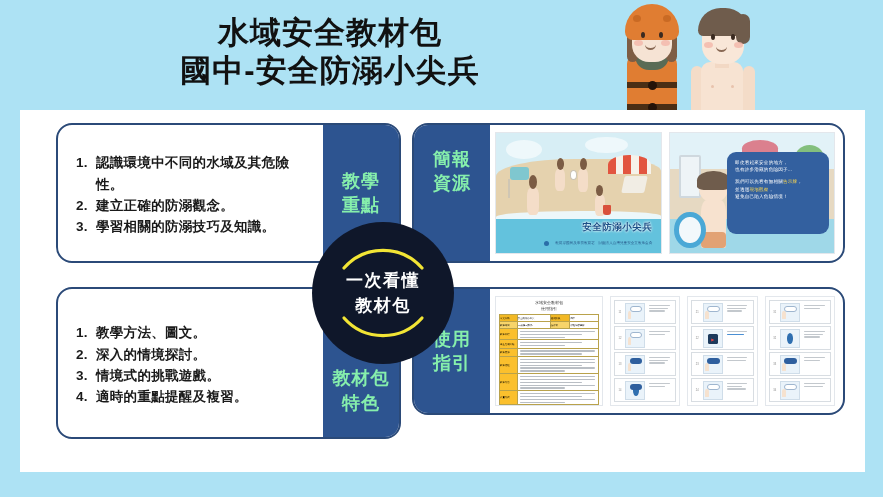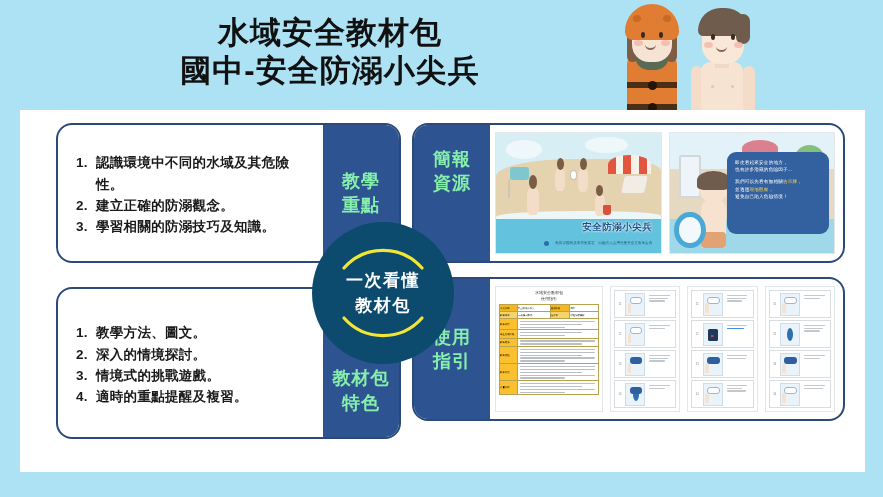--- a/index.html
+++ b/index.html
@@ -126,21 +126,21 @@
     position: absolute;
     border: 2.5px solid #2b4a78;
     border-radius: 16px;
     background: #ffffff;
     overflow: hidden;
     display: flex;
   }
   #card-tl { left: 36px;  top: 13px;  width: 345px; height: 140px; }
   #card-tr { left: 392px; top: 13px;  width: 433px; height: 140px; }
   #card-bl { left: 36px;  top: 177px; width: 345px; height: 152px; }
-  #card-br { left: 392px; top: 167px; width: 433px; height: 144px; }
+  #card-br { left: 392px; top: 177px; width: 433px; height: 128px; }
 
   
   .card-list {
     flex: 1 1 auto; padding: 14px 8px 10px 18px;
     display: flex; flex-direction: column; justify-content: center;
   }
   .card-list ol { list-style: none; counter-reset: li; }
   .card-list li {
     counter-increment: li;
     position: relative;
@@ -295,21 +295,21 @@
   .strip .notes { flex:1.25 1 0; padding:1px 2px; }
   .strip .notes .ln { display:block; height:1.2px; background:#c3c8cd; margin:1.5px 0; border-radius:1px;}
   .strip .notes .ln.a { width:92%; } .strip .notes .ln.b { width:70%; } .strip .notes .ln.c { width:84%; }
   .strip .notes .ln.link { background:#4a8fd4; width:76%; }
 
   
   #center-badge {
     position: absolute; left: 292px; top: 112px;
     width: 142px; height: 142px;
     border-radius: 50%;
-    background: #0c4a6e;
+    background: #0f172a;
     display: flex; align-items: center; justify-content: center;
     z-index: 20;
   }
   #center-badge .ring-svg { position:absolute; left:0; top:0; width:142px; height:142px; }
   #center-badge .badge-text {
     position: relative; z-index: 2; text-align: center; color: #ffffff;
     font-size: 17px; font-weight: bold; line-height: 1.5; letter-spacing: 1.5px;
   }
 </style>
 </head>

